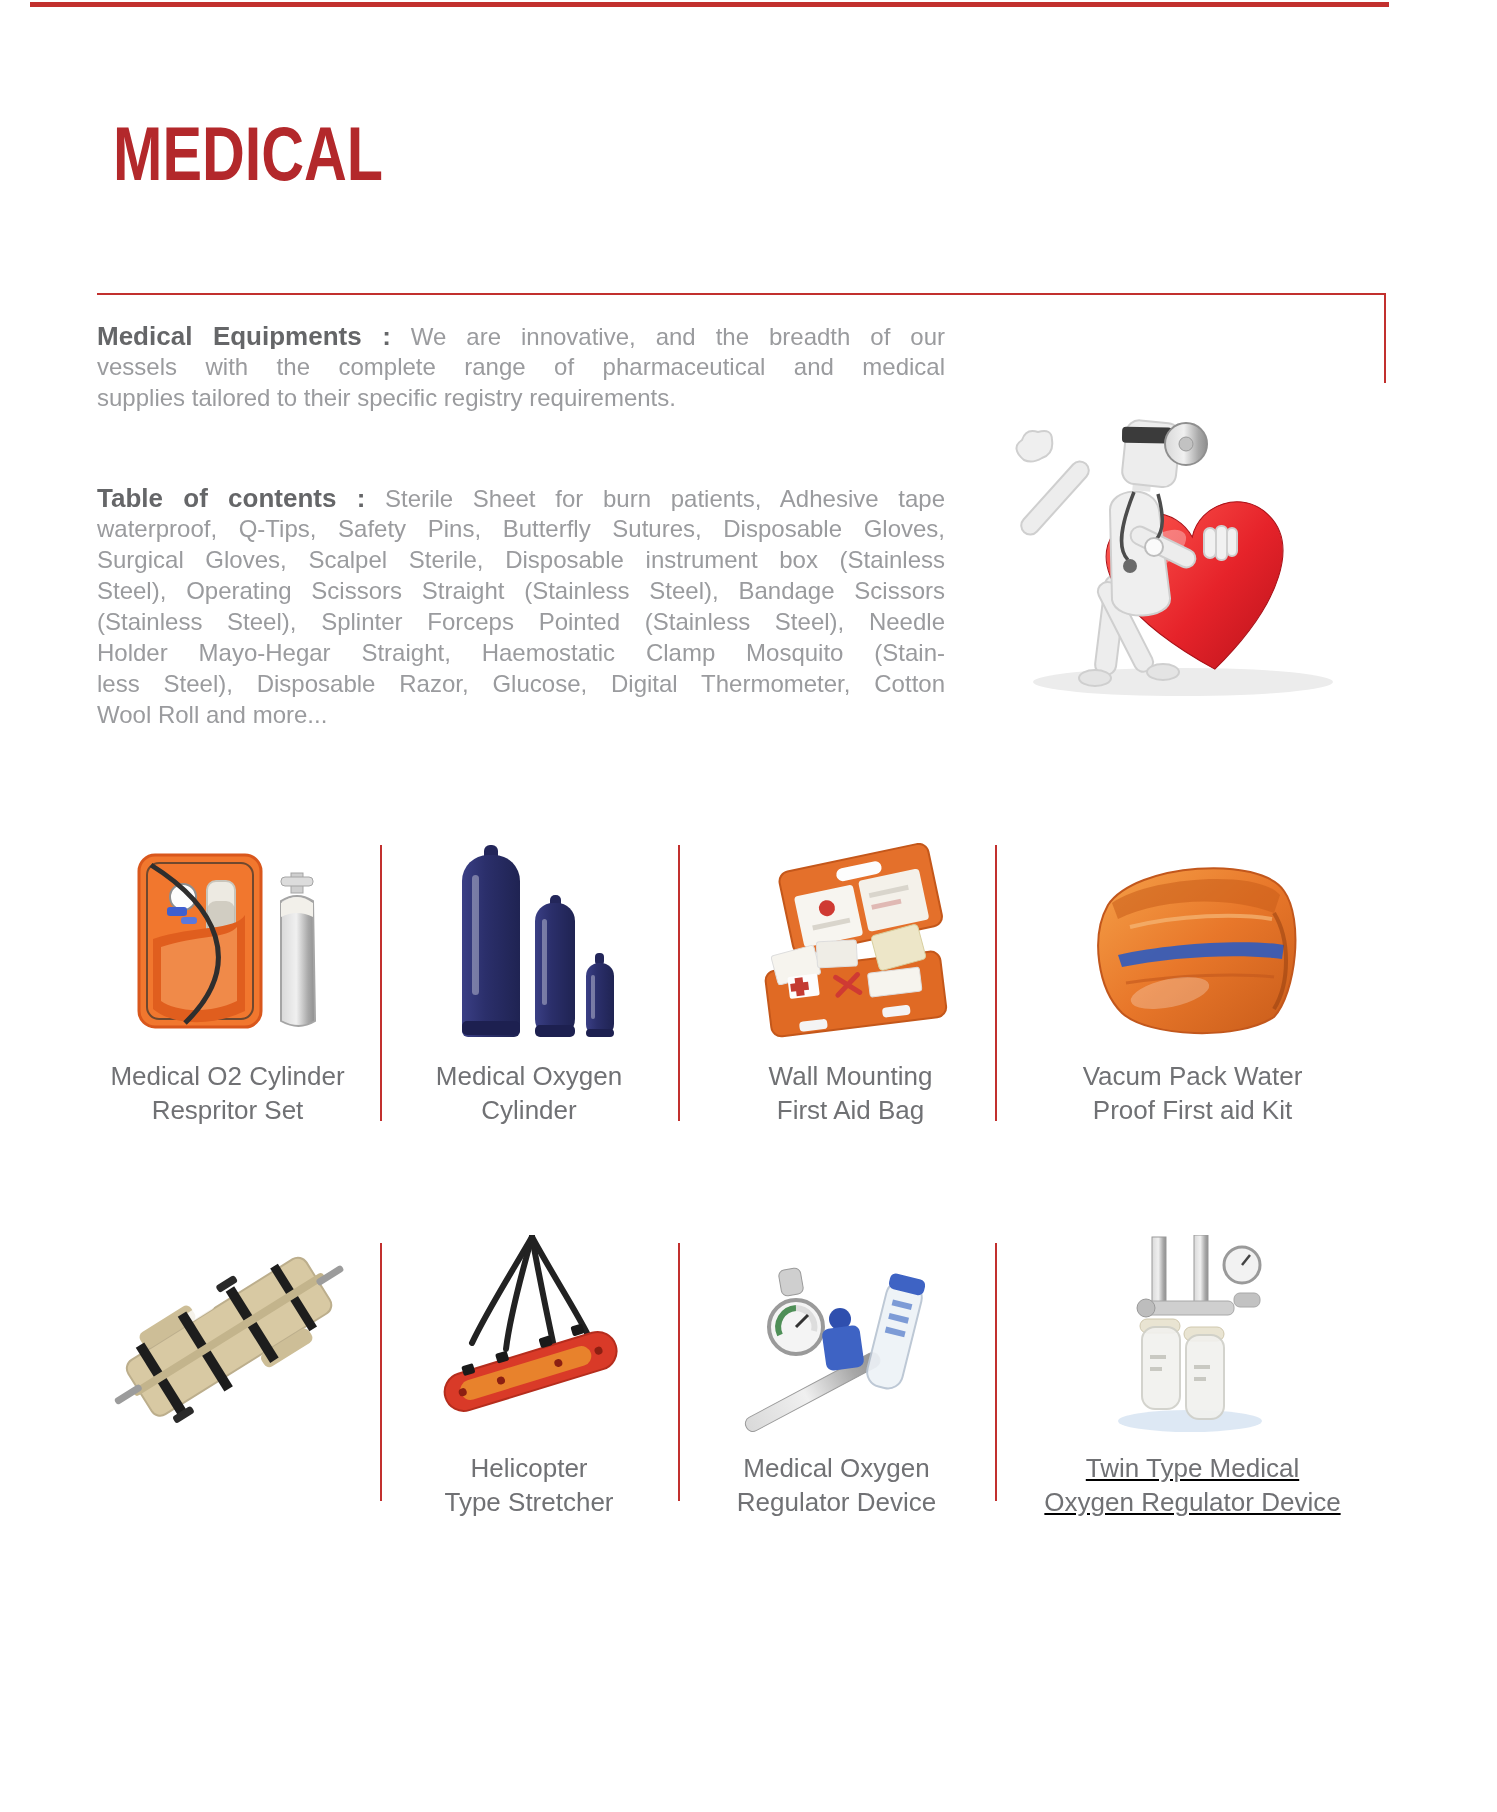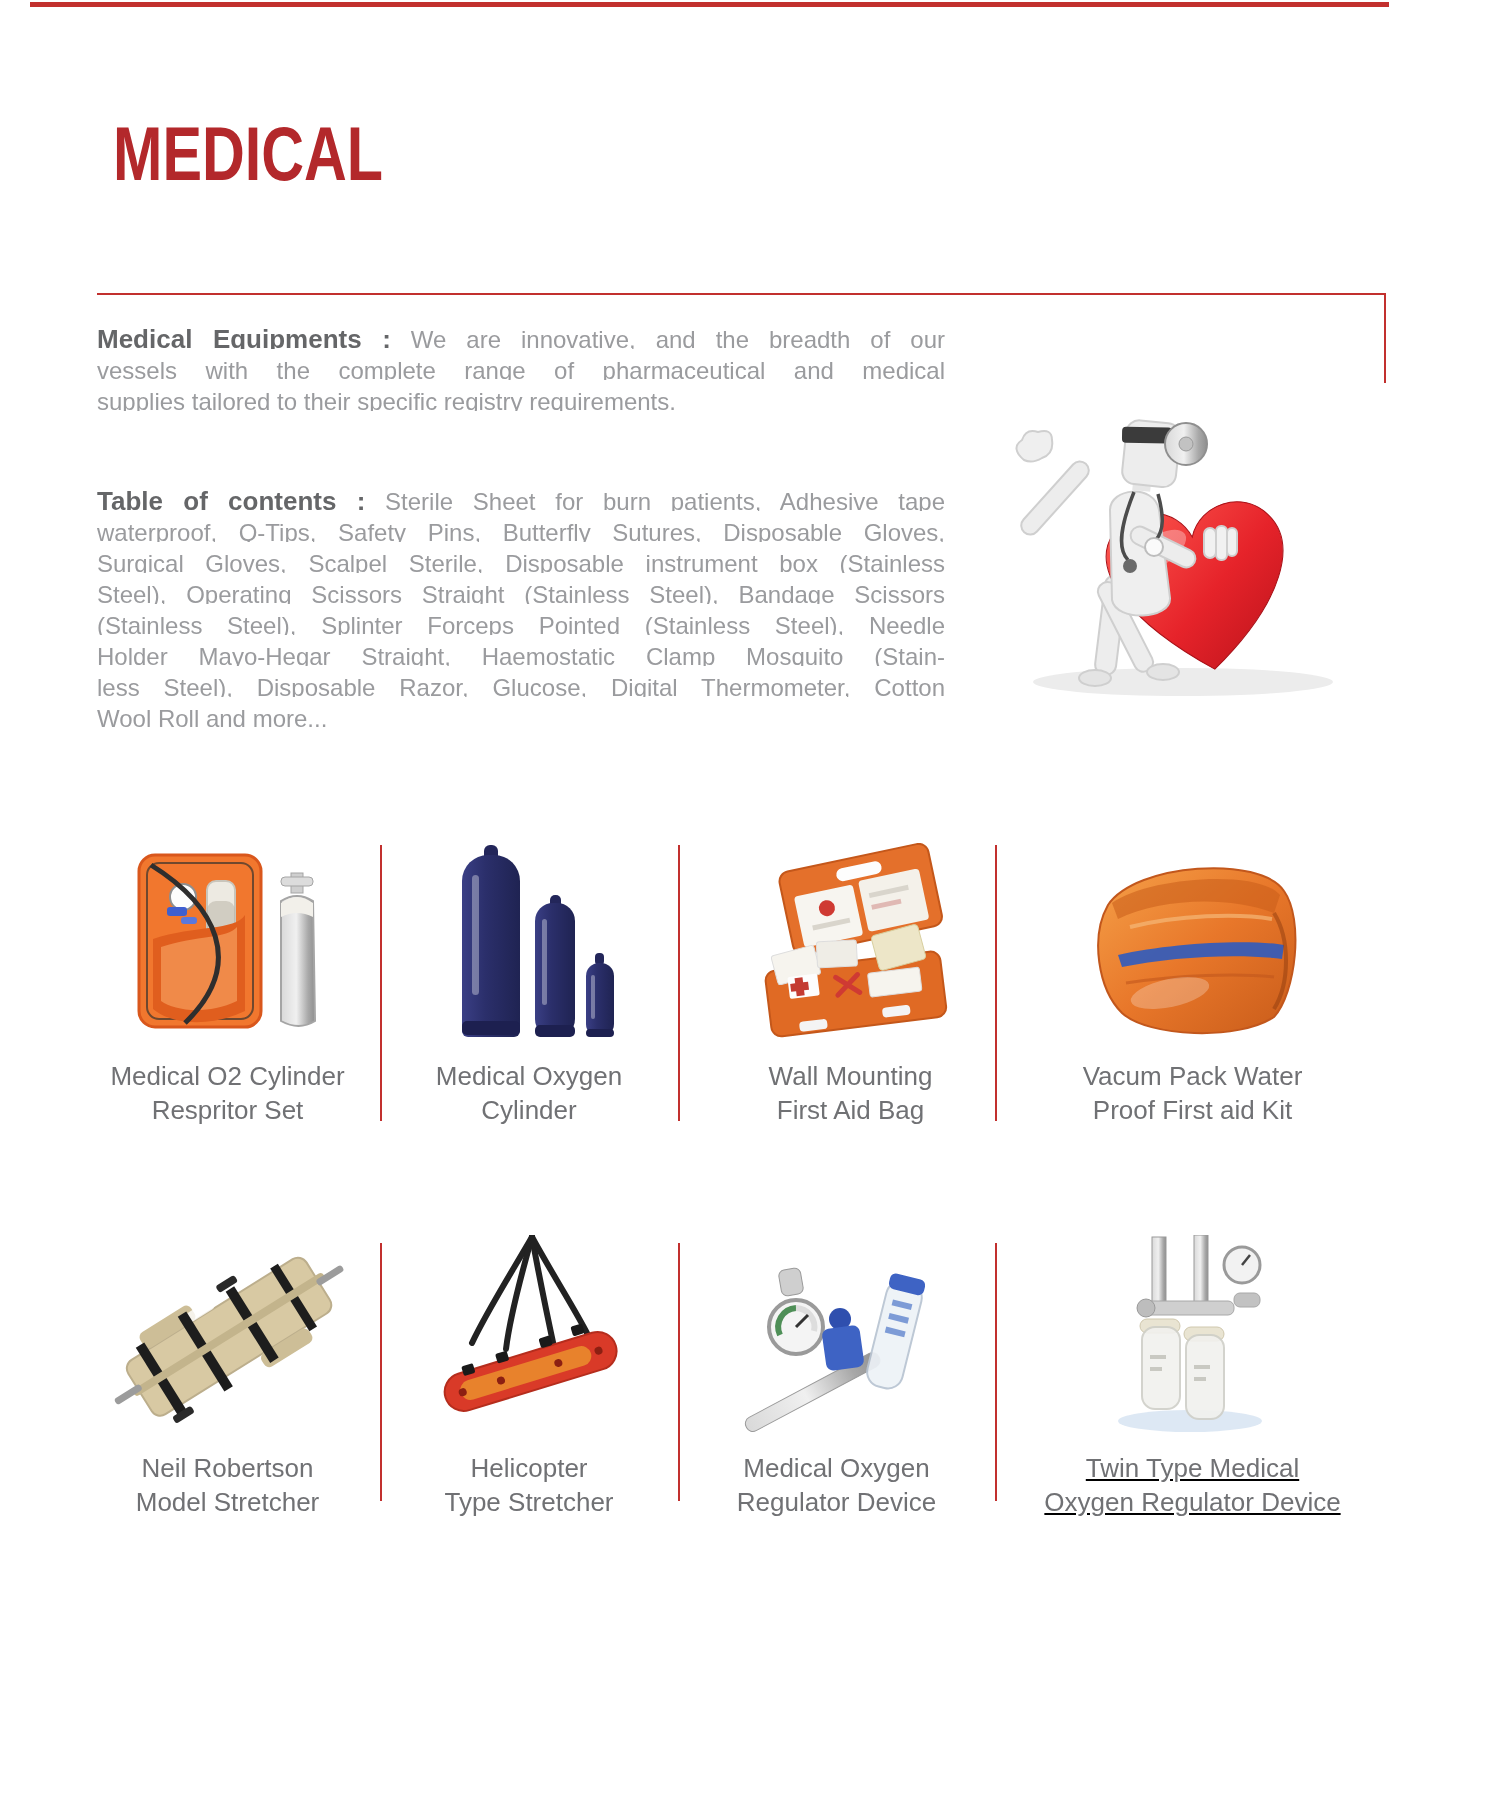--- a/index.html
+++ b/index.html
@@ -13,21 +13,21 @@
   .top-bar{position:absolute;left:30px;top:2px;width:1435px;height:5px;background:var(--line);}
 
   .page-title{position:absolute;left:113px;top:116px;font-size:76px;line-height:1;
     font-weight:bold;color:var(--accent);letter-spacing:0;
     transform:scaleX(.78);transform-origin:left top;white-space:nowrap;}
 
   .rule-h{position:absolute;left:97px;top:293px;width:1289px;height:2px;background:var(--line);}
   .rule-v{position:absolute;left:1384px;top:293px;width:2px;height:90px;background:var(--line);}
 
   .para{position:absolute;left:97px;width:848px;color:var(--body);
-    font-size:24px;line-height:43px;}
+    font-size:24px;line-height:36px;}
   .para .pline{height:31px;overflow:hidden;}
   .para .just{text-align:justify;text-align-last:justify;text-justify:inter-word;}
   .para .lead{font-weight:bold;color:var(--lead);font-size:26px;}
   #intro{top:318px;}
   #contents{top:480px;}
 
   .hero{position:absolute;left:958px;top:370px;width:392px;height:332px;}
 
   .cell{position:absolute;text-align:center;}
   .cell .art{display:flex;align-items:flex-end;justify-content:center;}
@@ -261,24 +261,20 @@
           <rect x="146" y="62" width="10" height="84" fill="#1d1d1d"></rect>
           <rect x="196" y="66" width="9" height="74" fill="#1d1d1d"></rect>
           <rect x="14" y="96" width="224" height="8" rx="4" fill="#c3b48c"></rect>
           <rect x="-6" y="94" width="30" height="7" rx="3" fill="#9c9c9c"></rect>
           <rect x="228" y="100" width="30" height="7" rx="3" fill="#9c9c9c"></rect>
           <rect x="34" y="140" width="22" height="8" rx="3" fill="#2a2a2a"></rect>
           <rect x="140" y="52" width="22" height="8" rx="3" fill="#2a2a2a"></rect>
         </g>
       </svg>
     </div>
-    <div class="caption">
-      <div>Neil Robertson</div>
-      <div>Model Stretcher</div>
-    </div>
   </div>
 
   <div class="cell row2" style="left:380px;top:1243px;width:298px;">
     <div class="art">
       <svg viewBox="0 0 230 200" width="230" height="200">
         <g stroke="#222222" stroke-width="6" fill="none" stroke-linecap="round">
           <path d="M118,2 C96,40 72,78 58,108"></path>
           <path d="M118,2 C106,44 96,82 92,114"></path>
           <path d="M118,2 C126,46 134,84 140,112"></path>
           <path d="M118,2 C140,42 162,76 174,100"></path>

